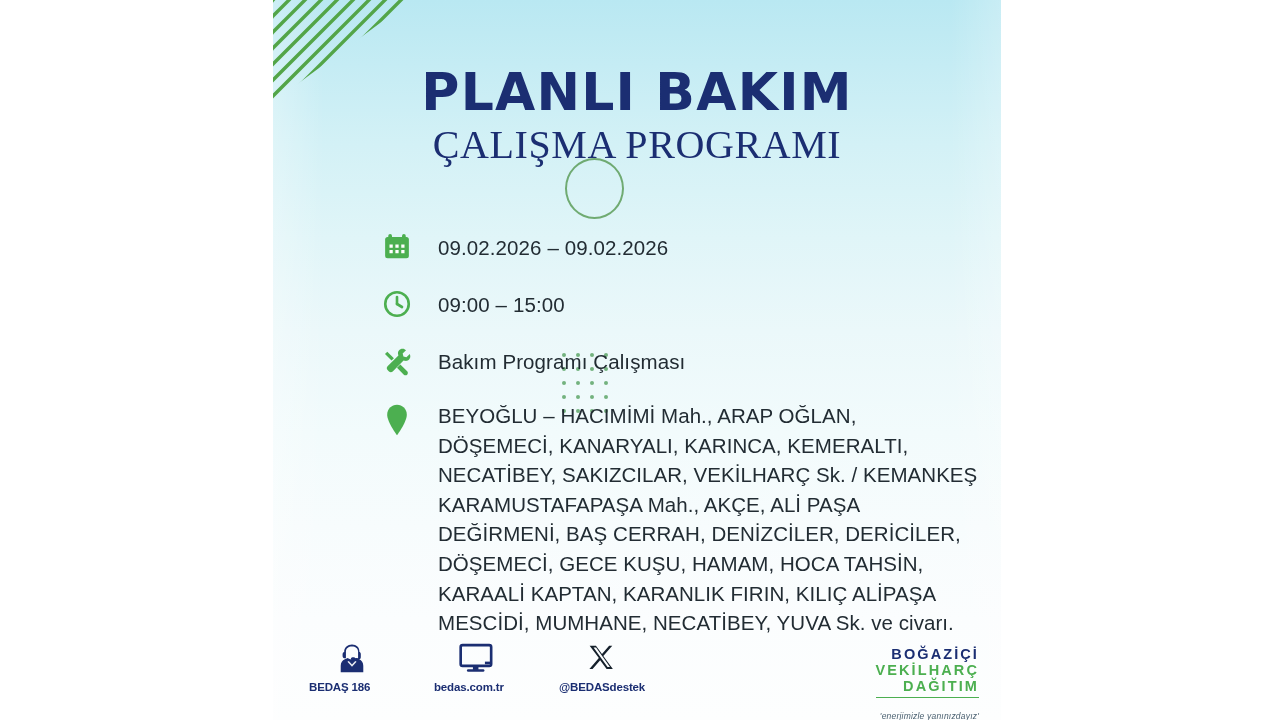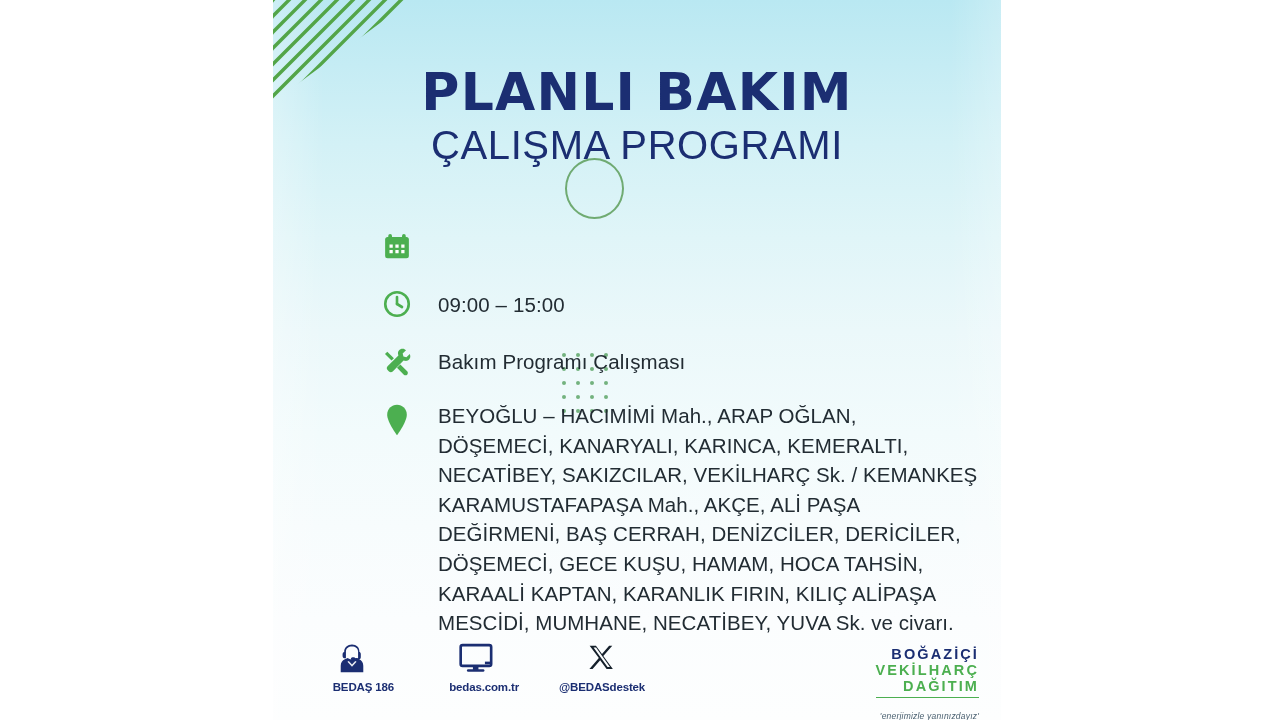--- a/index.html
+++ b/index.html
@@ -116,21 +116,21 @@
     font-family: "DejaVu Sans", sans-serif;
     white-space: nowrap;
   }
   .title-sub {
     margin-top: 7px;
     font-size: 40px;
     font-weight: normal;
     color: #1b2e72;
     letter-spacing: 0.6px;
     line-height: 1.0;
-    font-family: Liberation Sans, sans-serif;
+    font-family: Liberation Serif, serif;
     white-space: nowrap;
   }
 
   
   .info {
     position: absolute;
     left: 105px;
     top: 228px;
     width: 610px;
     z-index: 5;
@@ -177,21 +177,21 @@
   }
   .contacts {
     position: absolute;
     left: 36px;
     top: 0;
     display: flex;
     gap: 40px;
   }
   .contact {
     width: 85px;
-    text-align: right;
+    text-align: left;
   }
   .contact .cico {
     height: 36px;
     display: flex;
     align-items: center;
     justify-content: center;
   }
   .contact .clabel {
     margin-top: 5px;
     font-size: 11.5px;
@@ -306,20 +306,21 @@
             <g fill="#ffffff">
               <rect x="6" y="10" width="2.6" height="2.6"></rect>
               <rect x="10.7" y="10" width="2.6" height="2.6"></rect>
               <rect x="15.4" y="10" width="2.6" height="2.6"></rect>
               <rect x="6" y="14.4" width="2.6" height="2.6"></rect>
               <rect x="10.7" y="14.4" width="2.6" height="2.6"></rect>
               <rect x="15.4" y="14.4" width="2.6" height="2.6"></rect>
             </g>
           </svg>
         </span>
+        <span class="txt">09.02.2026 – 09.02.2026</span>
       </div>
 
       <div class="row">
         <span class="ico">
           <svg width="30" height="30" viewBox="0 0 24 24" xmlns="http://www.w3.org/2000/svg">
             <circle cx="12" cy="12" r="9.4" fill="none" stroke="#4caf50" stroke-width="2.1"></circle>
             <line x1="12" y1="12" x2="12" y2="6.4" stroke="#4caf50" stroke-width="2.1" stroke-linecap="round"></line>
             <line x1="12" y1="12" x2="16" y2="14.4" stroke="#4caf50" stroke-width="2.1" stroke-linecap="round"></line>
           </svg>
         </span>

